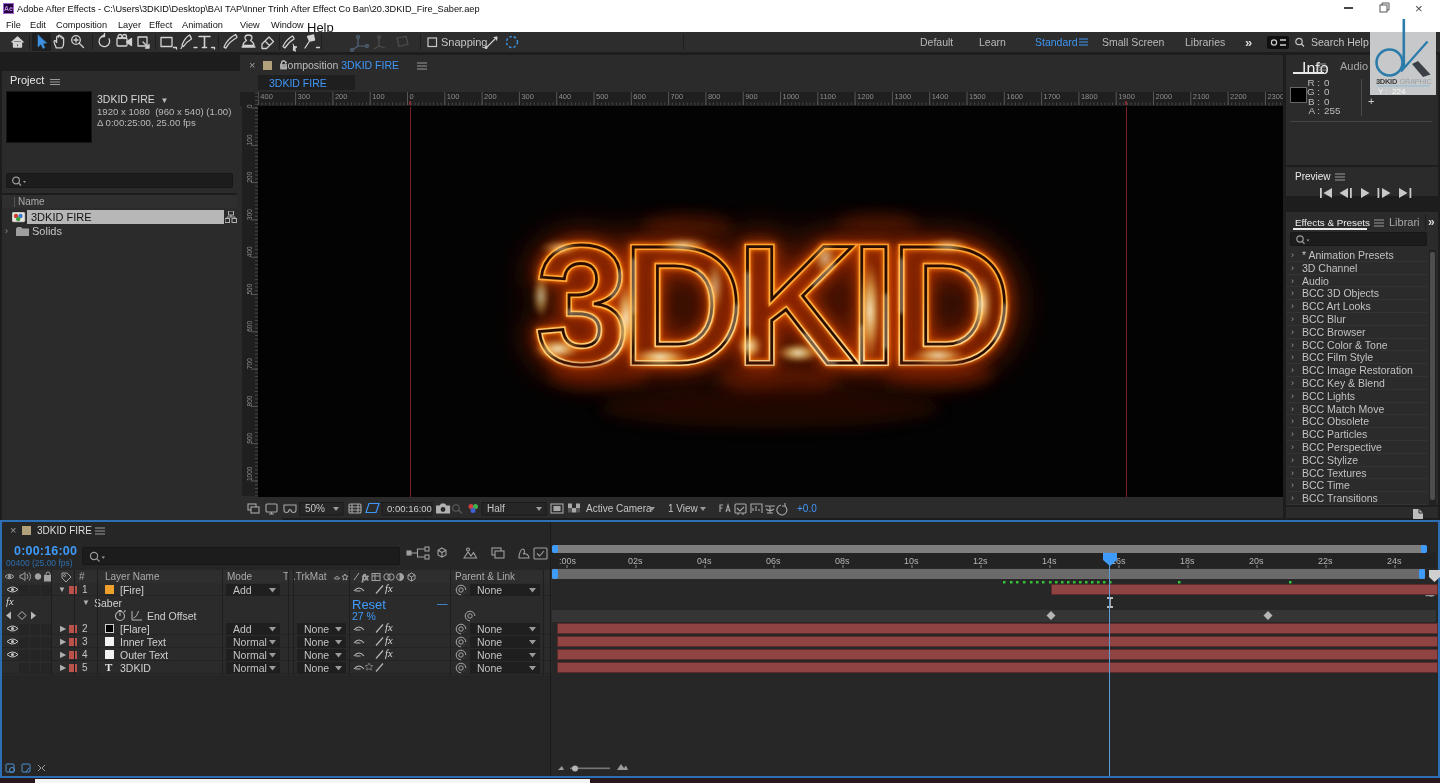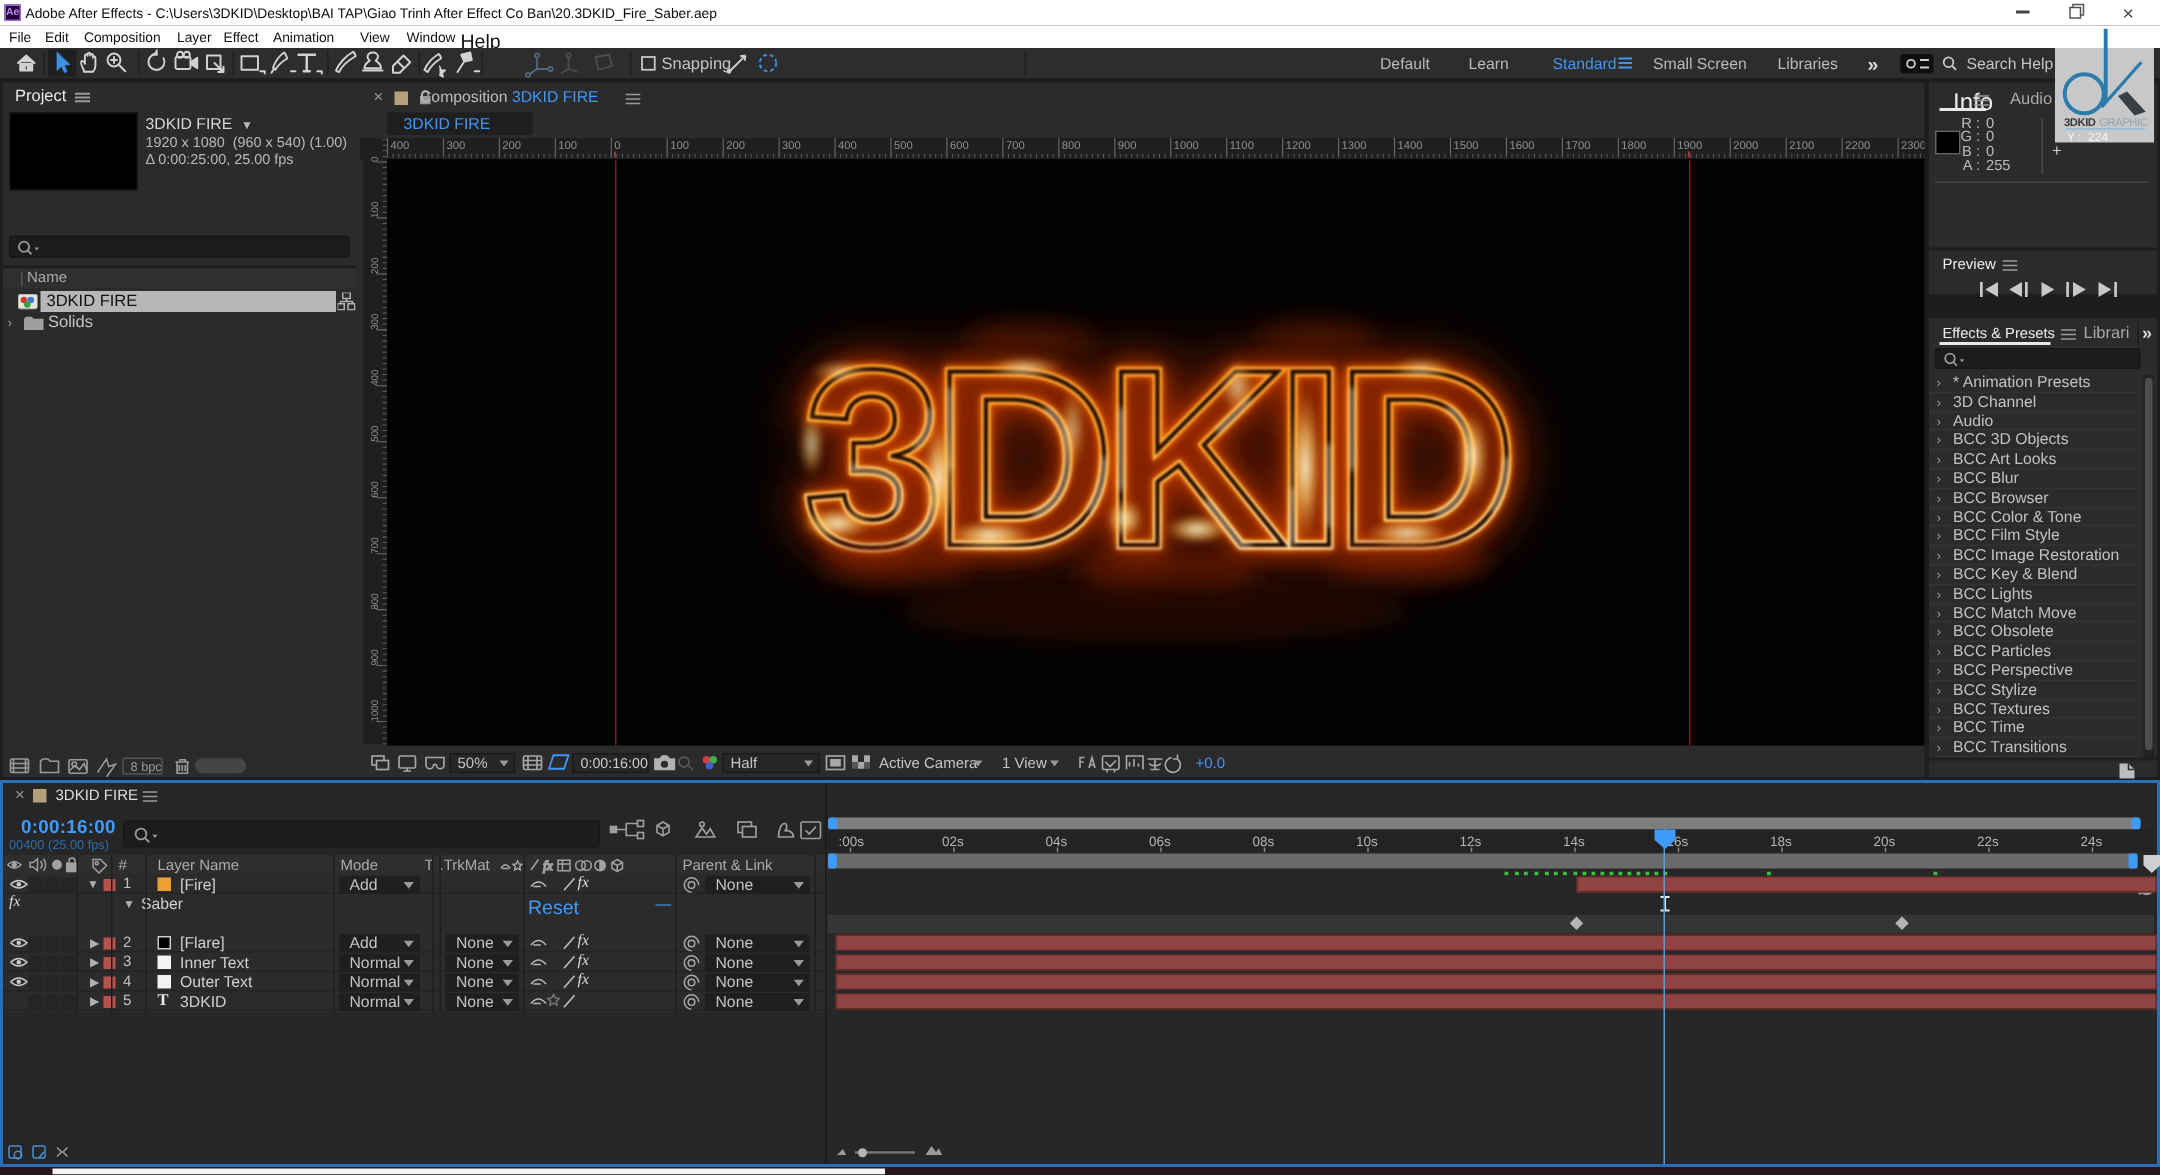--- a/index.html
+++ b/index.html
@@ -11,21 +11,21 @@
 .dd{position:absolute;background:#1f1f1f;border-radius:1px;color:#c4c4c4;font-size:10.5px;line-height:13px;padding-left:7px}
 .dd .ch{position:absolute;right:4px;top:4px;width:7px;height:5px}
 .ch svg{display:block}
 .sep{position:absolute;background:#1c1c1c;width:1px}
 .hsep{position:absolute;background:#3c3c3c;height:1px}
 </style>
 </head><body>
 
 <div class="a" style="left:0;top:0;width:1440px;height:17px;background:#ffffff"></div>
 <div class="a" style="left:3px;top:3px;width:11px;height:11px;background:#21003b;border:1px solid #9e64d2;color:#b98ae0;font-size:7px;font-weight:bold;text-align:center;line-height:10px">Ae</div>
-<div class="a" style="left:17px;top:4px;color:#0c0c0c;font-size:9.2px;white-space:nowrap">Adobe After Effects - C:\Users\3DKID\Desktop\BAI TAP\Giao Trinh After Effect Co Ban\20.3DKID_Fire_Saber.aep</div>
+<div class="a" style="left:17px;top:4px;color:#0c0c0c;font-size:9.2px;white-space:nowrap">Adobe After Effects - C:\Users\3DKID\Desktop\BAI TAP\Inner Trinh After Effect Co Ban\20.3DKID_Fire_Saber.aep</div>
 
 <div class="a" style="left:1344px;top:7px;width:9px;height:2px;background:#444"></div>
 <svg width="12" height="12" style="position:absolute;left:1379px;top:2px">
     <path d="M3 3 V1 H10 V8 H8" fill="none" stroke="#555" stroke-width="1"></path>
     <rect x="1" y="3" width="7" height="7" fill="#fff" stroke="#555" stroke-width="1"></rect>
   </svg>
 <div class="a" style="left:1415px;top:2px;color:#444;font-size:13px;line-height:13px">×</div>
 
 <div class="a" style="left:0;top:17px;width:1440px;height:15px;background:#ffffff"></div>
 <div class="a" style="left:6px;top:20px;color:#111;font-size:9.2px">File</div>
@@ -123,21 +123,21 @@
  <circle cx="1274" cy="10.5" r="2.6" fill="none" stroke="#cfcfcf" stroke-width="1.2"></circle>
  <g stroke="#cfcfcf" stroke-width="1.4">
         <path d="M1280 8 h6 M1280 13 h6"></path>
       </g>
  <circle cx="1299" cy="9.5" r="3.2" fill="none" stroke="#c8c8c8" stroke-width="1.2"></circle>
       <path d="M1301.5 12 L1304 14.5" stroke="#c8c8c8" stroke-width="1.2"></path>
  <text x="1311" y="14" fill="#c4c4c4" font-size="10.5" font-family="Liberation Sans">Search Help</text>
 </svg>
 </div>
 
-<div class="panel" id="projpanel" style="left:2px;top:55px;width:280px;height:463px">
+<div class="panel" id="projpanel" style="left:2px;top:71px;width:280px;height:463px">
  <div class="a" style="left:8px;top:3px;color:#e8e8e8;font-size:11px">Project</div>
  <div class="a" style="left:48px;top:5px;width:10px;height:8px"><svg width="10" height="8">
         <path d="M0 1.5 h10 M0 4 h10 M0 6.5 h10" stroke="#9a9a9a" stroke-width="1.2"></path>
       </svg></div>
 
  <div class="a" style="left:4px;top:20px;width:86px;height:52px;background:#000;border:1px solid #151515"></div>
  <div class="a" style="left:95px;top:22px;color:#d6d6d6;font-size:10.5px">3DKID FIRE&nbsp; <span style="font-size:8px;color:#bbb">▼</span></div>
  <div class="a" style="left:95px;top:35px;color:#b9b9b9;font-size:9.6px;white-space:nowrap">1920 x 1080&nbsp; (960 x 540) (1.00)</div>
  <div class="a" style="left:95px;top:46px;color:#b9b9b9;font-size:9.6px;white-space:nowrap">Δ 0:00:25:00, 25.00 fps</div>
 
@@ -740,20 +740,39 @@
           </svg>
         </span></div>
     </div>
     <div class="a" style="left:0;top:74px;width:550px;height:13px">
 <div class="a" style="left:4px;top:0;color:#d8d8d8;font-size:10.5px;font-style:italic;font-family:'Liberation Serif',serif">fx</div>
 <div class="a" style="left:80px;top:2px;color:#b0b0b0;font-size:8px">▼</div>
 <div class="a" style="left:92px;top:1px;color:#d0d0d0;font-size:10.5px">Saber</div>
 <div class="a" style="left:350px;top:1px;color:#3f9bfa;font-size:13px">Reset</div>
 <div class="a" style="left:435px;top:1px;color:#3f9bfa;font-size:10.5px">—</div>
 </div>
+    <div class="a" style="left:0;top:87px;width:550px;height:13px">
+<svg width="40" height="13" style="position:absolute;left:3px;top:0">
+ <path d="M1 6.5 l5-4 v8 z" fill="#b8b8b8"></path>
+ <path d="M17 2.5 l4 4 l-4 4 l-4-4 z" fill="none" stroke="#b8b8b8" stroke-width="1"></path>
+ <path d="M31 2.5 l-5 4 l5 4 z" fill="#b8b8b8" transform="rotate(180 28.5 6.5)"></path>
+</svg>
+<svg width="30" height="13" style="position:absolute;left:112px;top:0">
+ <circle cx="6" cy="7" r="4.5" fill="none" stroke="#b8b8b8" stroke-width="1.1"></circle>
+        <path d="M6 7 V3.8 M4.5 1.5 h3 M10 3 l1.5-1.5" stroke="#b8b8b8" stroke-width="1.1" fill="none"></path>
+ <path d="M18 11 v-9 M18 11 h10 M19.5 9 c3-1 4-4 5-7" fill="none" stroke="#b8b8b8" stroke-width="1"></path>
+</svg>
+<div class="a" style="left:145px;top:1px;color:#d0d0d0;font-size:10.5px">End Offset</div>
+<div class="a" style="left:350px;top:1px;color:#3f9bfa;font-size:10.5px">27 %</div>
+<svg width="12" height="13" style="position:absolute;left:462px;top:0.5">
+        <circle cx="6" cy="6" r="4.8" fill="none" stroke="#a8a8a8" stroke-width="1"></circle>
+        <circle cx="6" cy="6" r="2.2" fill="none" stroke="#a8a8a8" stroke-width="1"></circle>
+        <path d="M6 10.8 a4.8 4.8 0 0 0 4.8-4.8" stroke="#262626" stroke-width="1.6" fill="none"></path>
+      </svg>
+</div>
     <div class="sep" style="left:48.5px;top:48px;height:105px;background:#1e1e1e"></div>
     <div class="sep" style="left:72px;top:48px;height:105px;background:#1e1e1e"></div>
     <div class="sep" style="left:95px;top:48px;height:105px;background:#1e1e1e"></div>
     <div class="sep" style="left:220px;top:48px;height:105px;background:#1e1e1e"></div>
     <div class="sep" style="left:286px;top:48px;height:105px;background:#1e1e1e"></div>
     <div class="sep" style="left:290.5px;top:48px;height:105px;background:#1e1e1e"></div>
     <div class="sep" style="left:346.5px;top:48px;height:105px;background:#1e1e1e"></div>
     <div class="sep" style="left:448px;top:48px;height:105px;background:#1e1e1e"></div>
     <div class="sep" style="left:541px;top:48px;height:105px;background:#1e1e1e"></div>
     <div class="sep" style="left:548px;top:0;height:254px;background:#1a1a1a"></div>

